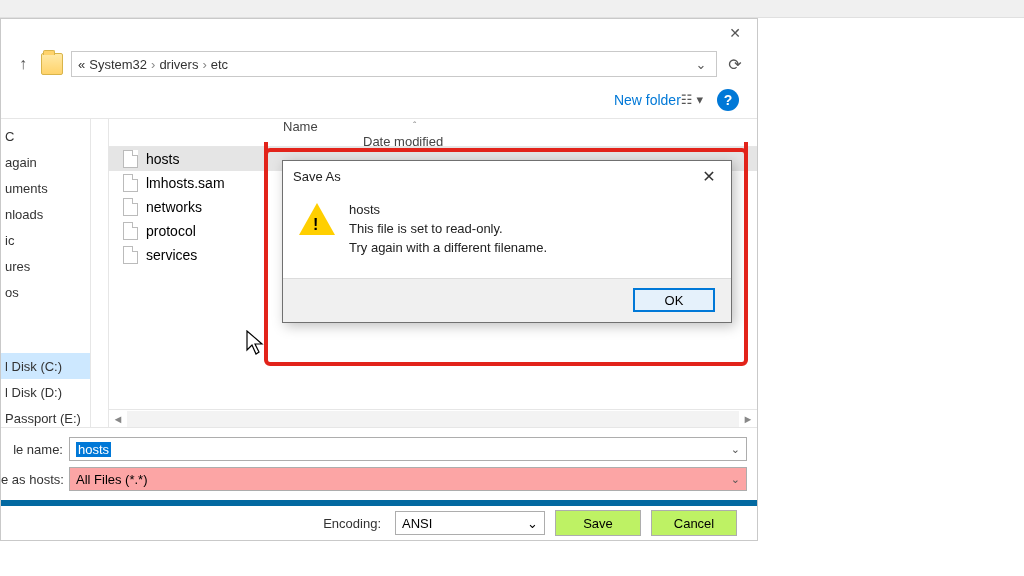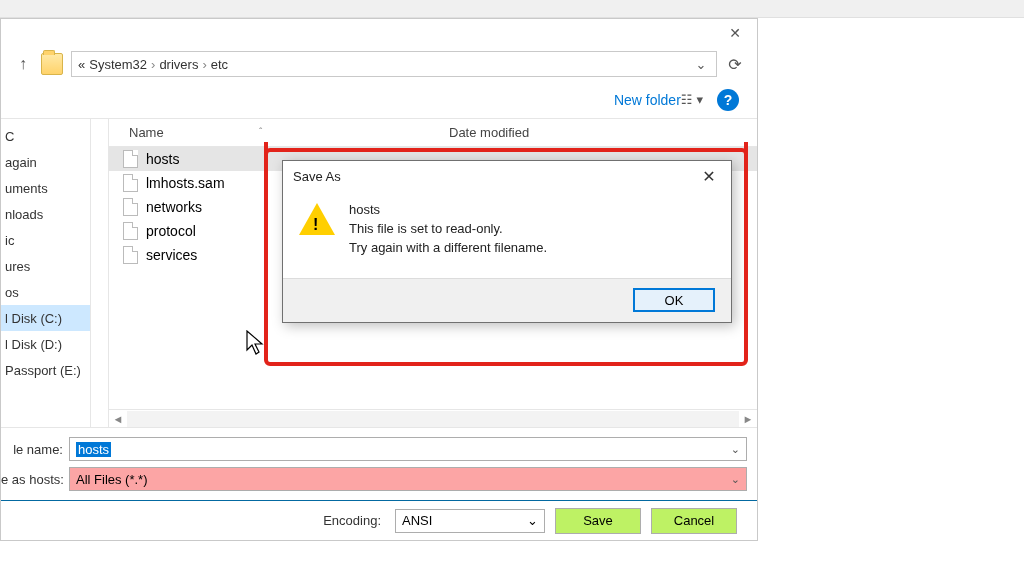--- a/index.html
+++ b/index.html
@@ -31,25 +31,25 @@
 .toolrow { height: 38px; display:flex; align-items:center; justify-content: flex-end; padding: 0 18px; border-bottom: 1px solid #e6e6e6; }
 .newfolder { color: #0078d7; font-size: 14px; }
 .tool-right { display:flex; align-items:center; gap:14px; }
 .viewbtn { display:flex; align-items:center; gap:4px; color:#555; font-size:13px; }
 .helpbtn { width:22px; height:22px; border-radius:50%; background:#0078d7; color:#fff; font-size:14px; font-weight:bold; display:flex; align-items:center; justify-content:center; }
 
 
 .content { display:flex; height: 308px; }
 .nav-pane { width: 90px; border-right: 1px solid #e6e6e6; font-size: 13px; color:#333; padding-top: 4px; }
 .nav-item { height: 26px; display:flex; align-items:center; padding-left: 4px; white-space: nowrap; overflow: hidden; }
-.nav-item.sel { background: #cde8ff; }
+.nav-item.sel { background: #cde8ff; margin-top: 48px; }
 .splitter { width: 18px; border-right: 1px solid #e6e6e6; }
 
 .listpane { flex:1; display:flex; flex-direction:column; }
-.list-header { height: 28px; border-bottom: 1px solid #e6e6e6; display:flex; align-items:center; font-size:13px; color:#444; }
+.list-header { height: 28px; border-bottom: 1px solid #e6e6e6; display:flex; align-items:center; font-size:13px; color:#444;flex-direction:column; }
 .col-name { width: 340px; padding-left: 20px; position:relative; }
 .col-name .sort { position:absolute; left: 150px; top: 2px; font-size:10px; color:#888;}
 .col-date { width: 140px; }
 .col-type { flex:1; }
 
 .list-body { flex:1; position:relative; }
 .file-row { height: 24px; display:flex; align-items:center; font-size:14px; padding-left: 14px; gap:8px; }
 .file-row.sel { background:#e5e5e5; }
 .file-icon { width:15px; height:18px; border:1px solid #bbb; background:#fff; position:relative; }
 .file-icon::after { content:""; position:absolute; right:-1px; top:-1px; width:5px; height:5px; background:#fff; border-left:1px solid #bbb; border-bottom:1px solid #bbb; }
@@ -60,21 +60,21 @@
 
 
 .fields { padding: 6px 10px 6px 0; border-top: 1px solid #e6e6e6; }
 .field-row { display:flex; align-items:center; height: 30px; gap: 6px; }
 .field-label { width: 62px; text-align:right; font-size:13px; color:#333; white-space:nowrap; overflow:hidden; }
 .field-input { flex:1; height:24px; border:1px solid #adadad; background:#fff; display:flex; align-items:center; padding: 0 6px; font-size:13px; justify-content:space-between; }
 .field-input .sel { background:#0078d7; color:#fff; padding:0 2px; }
 .field-input .dd { color:#555; font-size:11px;}
 
 
-.btnrow { height: 40px; display:flex; align-items:center; justify-content:flex-end; gap:10px; padding-right: 20px; border-top:1px solid #0369a1; }
+.btnrow { height: 40px; display:flex; align-items:center; justify-content:flex-end; gap:10px; padding-right: 20px; border-top:6px solid #0369a1; }
 .enc-label { font-size:13px; color:#333; margin-right:4px;}
 .enc-box { width:150px; height:24px; border:1px solid #adadad; display:flex; align-items:center; padding:0 6px; font-size:13px; justify-content:space-between;}
 .win-btn { width:86px; height:26px; border:1px solid #adadad; background:#bef264; display:flex; align-items:center; justify-content:center; font-size:13px; }
 
 
 .dialog { position:absolute; left: 282px; top: 160px; width: 450px; border:1px solid #707070; background:#fff; box-shadow: 3px 3px 12px rgba(0,0,0,.25); z-index:10; }
 .dlg-title { height:30px; display:flex; align-items:center; justify-content:space-between; padding: 0 10px; font-size:13px; color:#222; }
 .dlg-close { font-size:16px; color:#333; width:24px; text-align:center; }
 .dlg-body { display:flex; padding: 10px 16px 20px 16px; gap: 14px; font-size:13px; color:#222; line-height:1.45; }
 .warn-icon { width:0; height:0; border-left:18px solid transparent; border-right:18px solid transparent; border-bottom:32px solid #ffcf00; position:relative; margin-top:2px; flex-shrink:0;}

